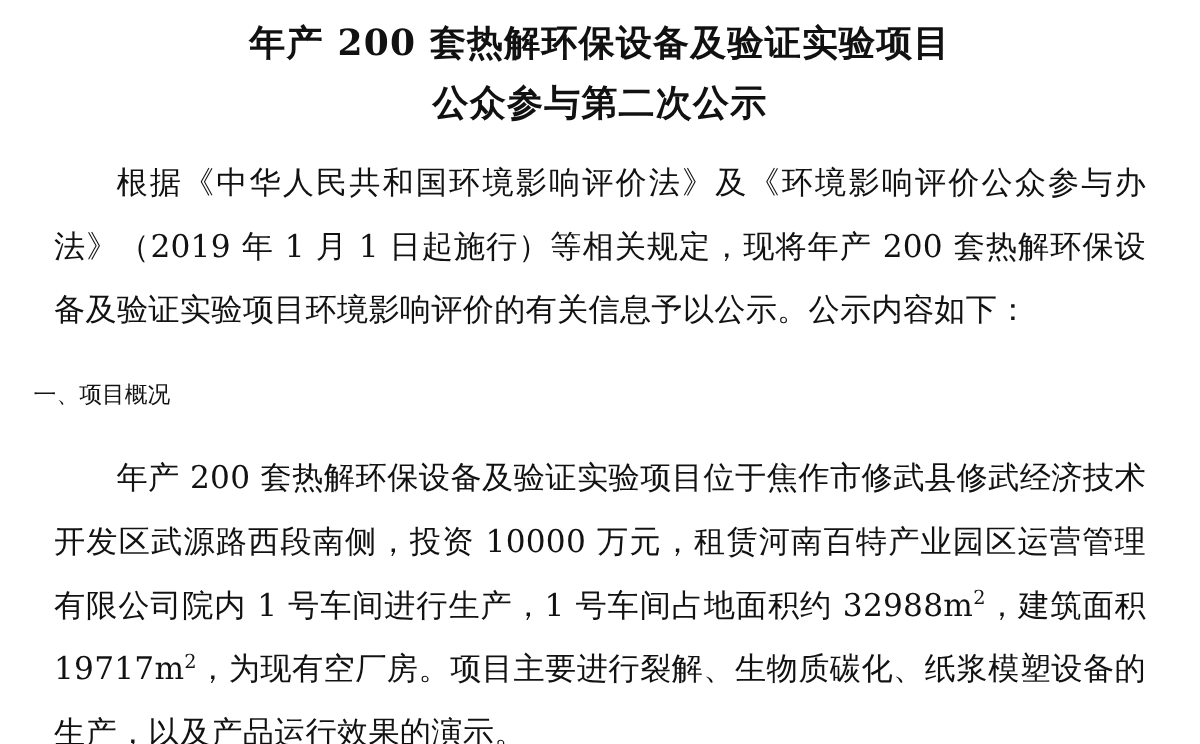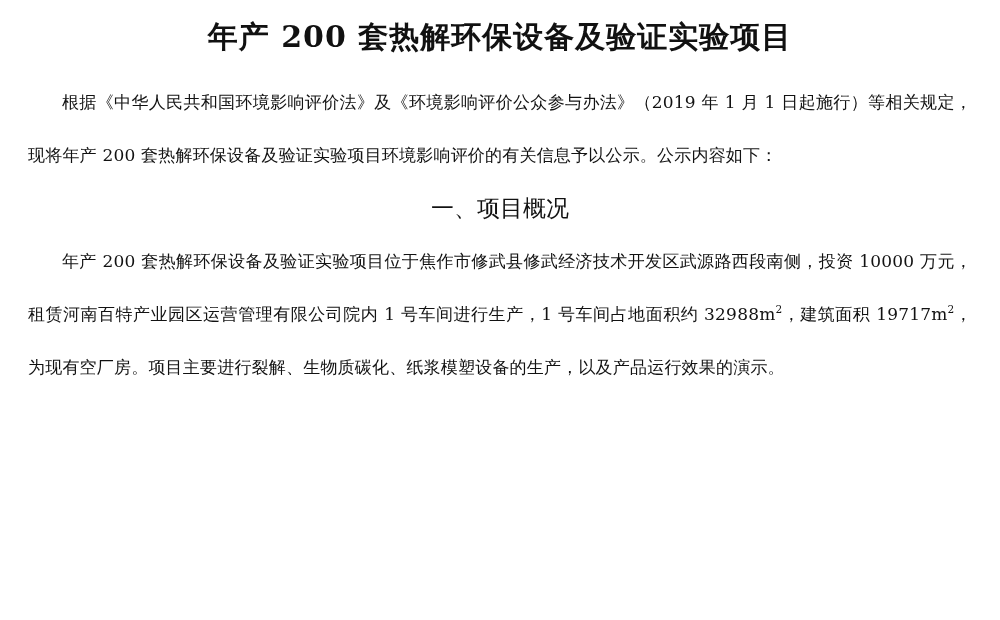--- a/index.html
+++ b/index.html
@@ -32,52 +32,52 @@
     letter-spacing: 1px;
     color: #111;
   }
   .title-line.second {
     margin-top: 4px;
   }
   .body-block {
     margin-top: 16px;
   }
   p.para {
-    margin: 0;
-    font-size: 17px;
+    margin: 17px;
+    font-size: 26px;
     line-height: 53px;
     text-align: justify;
     text-justify: inter-ideograph;
     letter-spacing: 0.2px;
     color: #121212;
   }
   p.indent {
     text-indent: 2em;
   }
   p.section-head {
     margin: 0;
-    font-size: 23px;
+    font-size: 19px;
     line-height: 53px;
     color: #121212;
-    text-align: center;
   }
   sup {
     font-size: 0.62em;
     vertical-align: super;
     line-height: 0;
   }
   .num { font-family: "DejaVu Serif", "Liberation Serif", serif; }
 </style>
 </head>
 <body>
 
 <div class="page">
 
   <div class="title-block">
     <div class="title-line">年产 200 套热解环保设备及验证实验项目</div>
+    <div class="title-line second">公众参与第二次公示</div>
   </div>
 
   <div class="body-block">
 
     <p class="para indent">根据《中华人民共和国环境影响评价法》及《环境影响评价公众参与办法》（2019 年 1 月 1 日起施行）等相关规定，现将年产 200 套热解环保设备及验证实验项目环境影响评价的有关信息予以公示。公示内容如下：</p>
 
     <p class="section-head">一、项目概况</p>
 
     <p class="para indent"><span class="num">年产 200 套热解环保设备及验证实验项目位于焦作市修武县修武经济技术开发区武源路西段南侧，投资 10000 万元，租赁河南百特产业园区运营管理有限公司院内 1 号车间进行生产，1 号车间占地面积约 32988m</span><sup>2</sup><span>，建筑面积 19717m</span><sup>2</sup><span>，为现有空厂房。项目主要进行裂解、生物质碳化、纸浆模塑设备的生产，以及产品运行效果的演示。</span></p>
 

